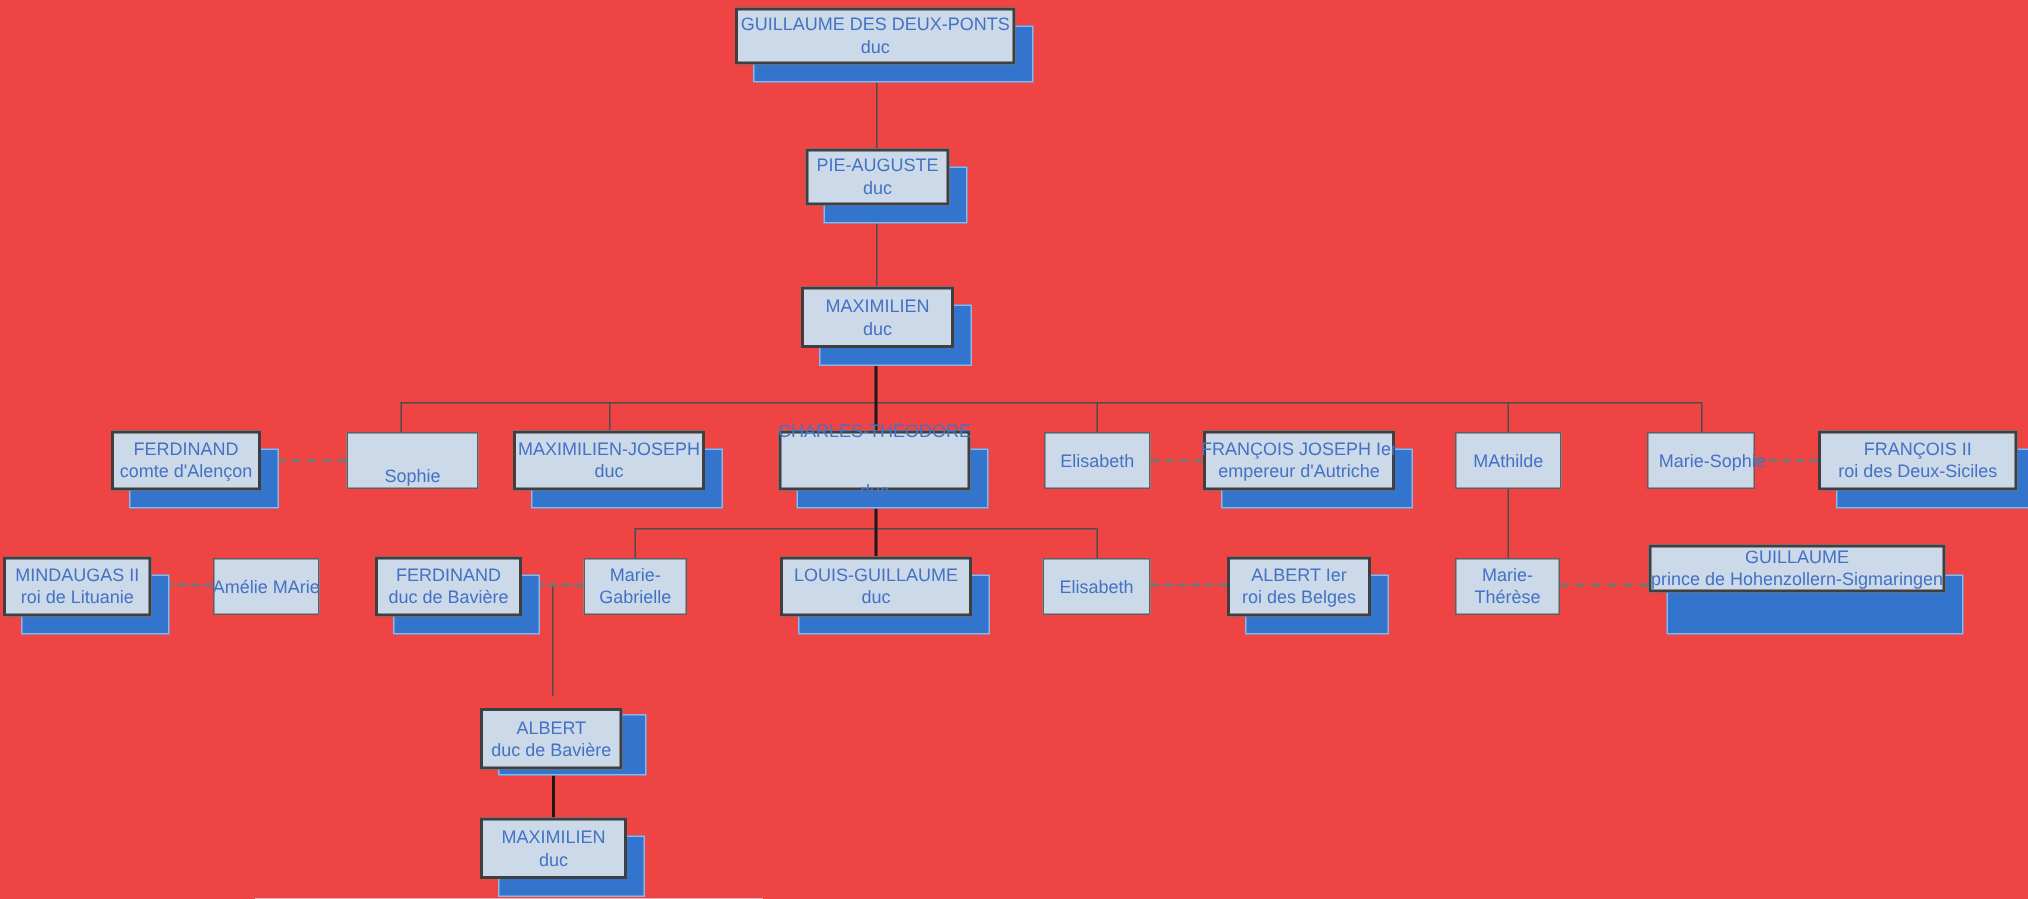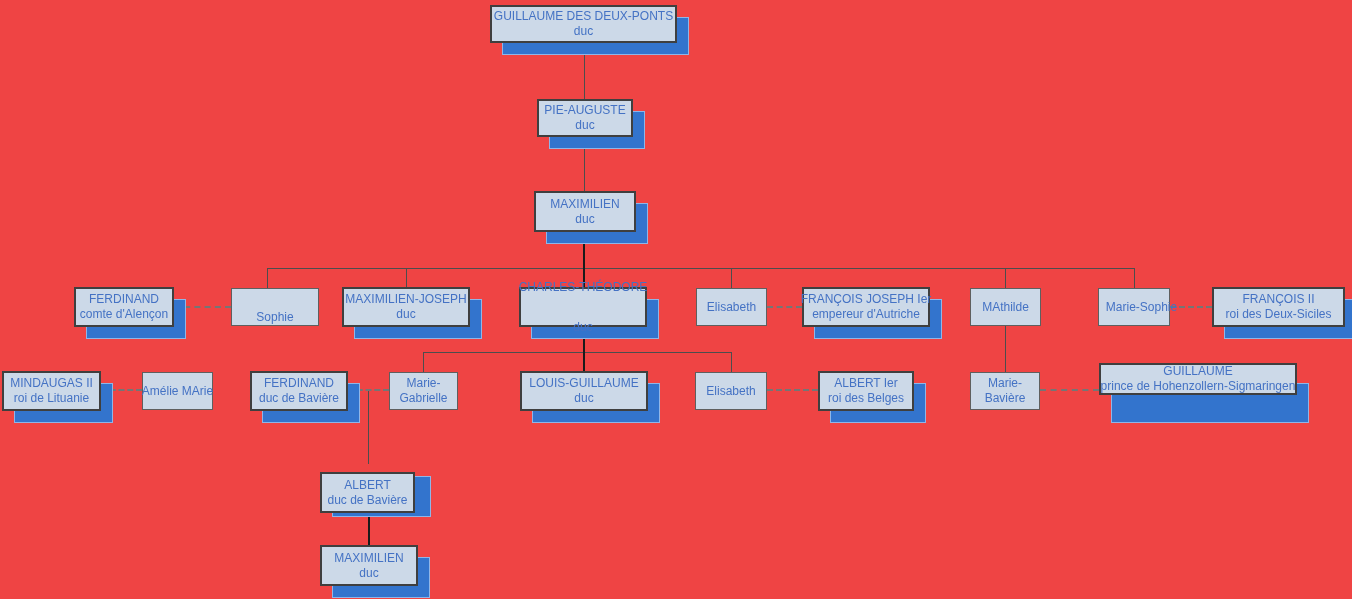--- a/index.html
+++ b/index.html
@@ -132,21 +132,21 @@
     <div class="node" style="left: 695px; top: 372px; width: 72px; height: 38px;">
       <div class="line">Elisabeth</div>
     </div>
     <div class="shadow" style="left: 830px; top: 383px; width: 96px; height: 40px;"></div>
     <div class="node ruler" style="left: 818px; top: 371px; width: 96px; height: 40px;">
       <div class="line">ALBERT Ier</div>
       <div class="line">roi des Belges</div>
     </div>
     <div class="node" style="left: 970px; top: 372px; width: 70px; height: 38px;">
       <div class="line">Marie-</div>
-      <div class="line">Bavière</div>
+      <div class="line">Thérèse</div>
     </div>
     <div class="shadow" style="left: 1111px; top: 383px; width: 198px; height: 40px;"></div>
     <div class="node ruler" style="left: 1099px; top: 363px; width: 198px; height: 32px;">
       <div class="line">GUILLAUME</div>
       <div class="line">prince de Hohenzollern-Sigmaringen</div>
     </div>
     <div class="shadow" style="left: 332px; top: 476px; width: 99px; height: 41px;"></div>
     <div class="node ruler" style="left: 320px; top: 472px; width: 95px; height: 41px;">
       <div class="line">ALBERT</div>
       <div class="line">duc de Bavière</div>

